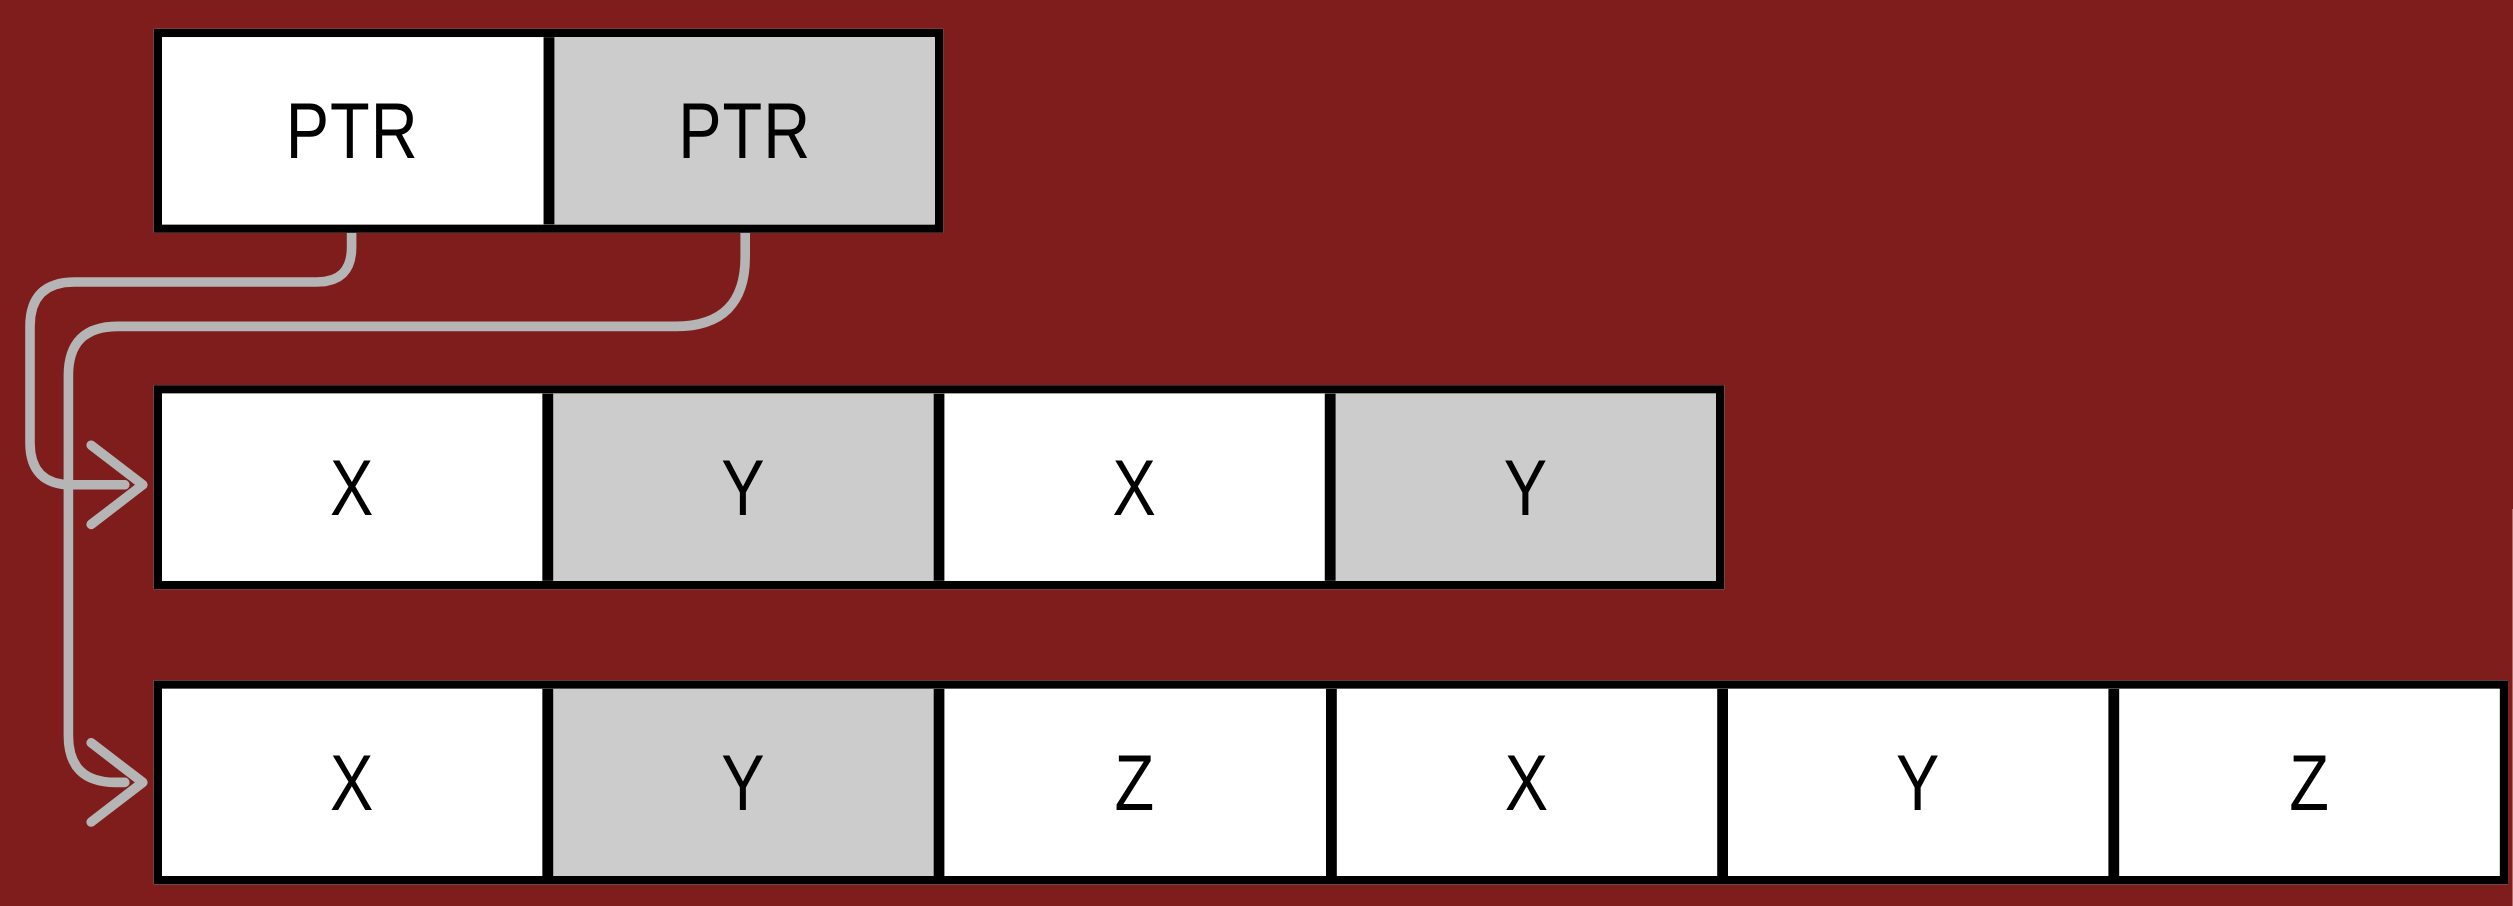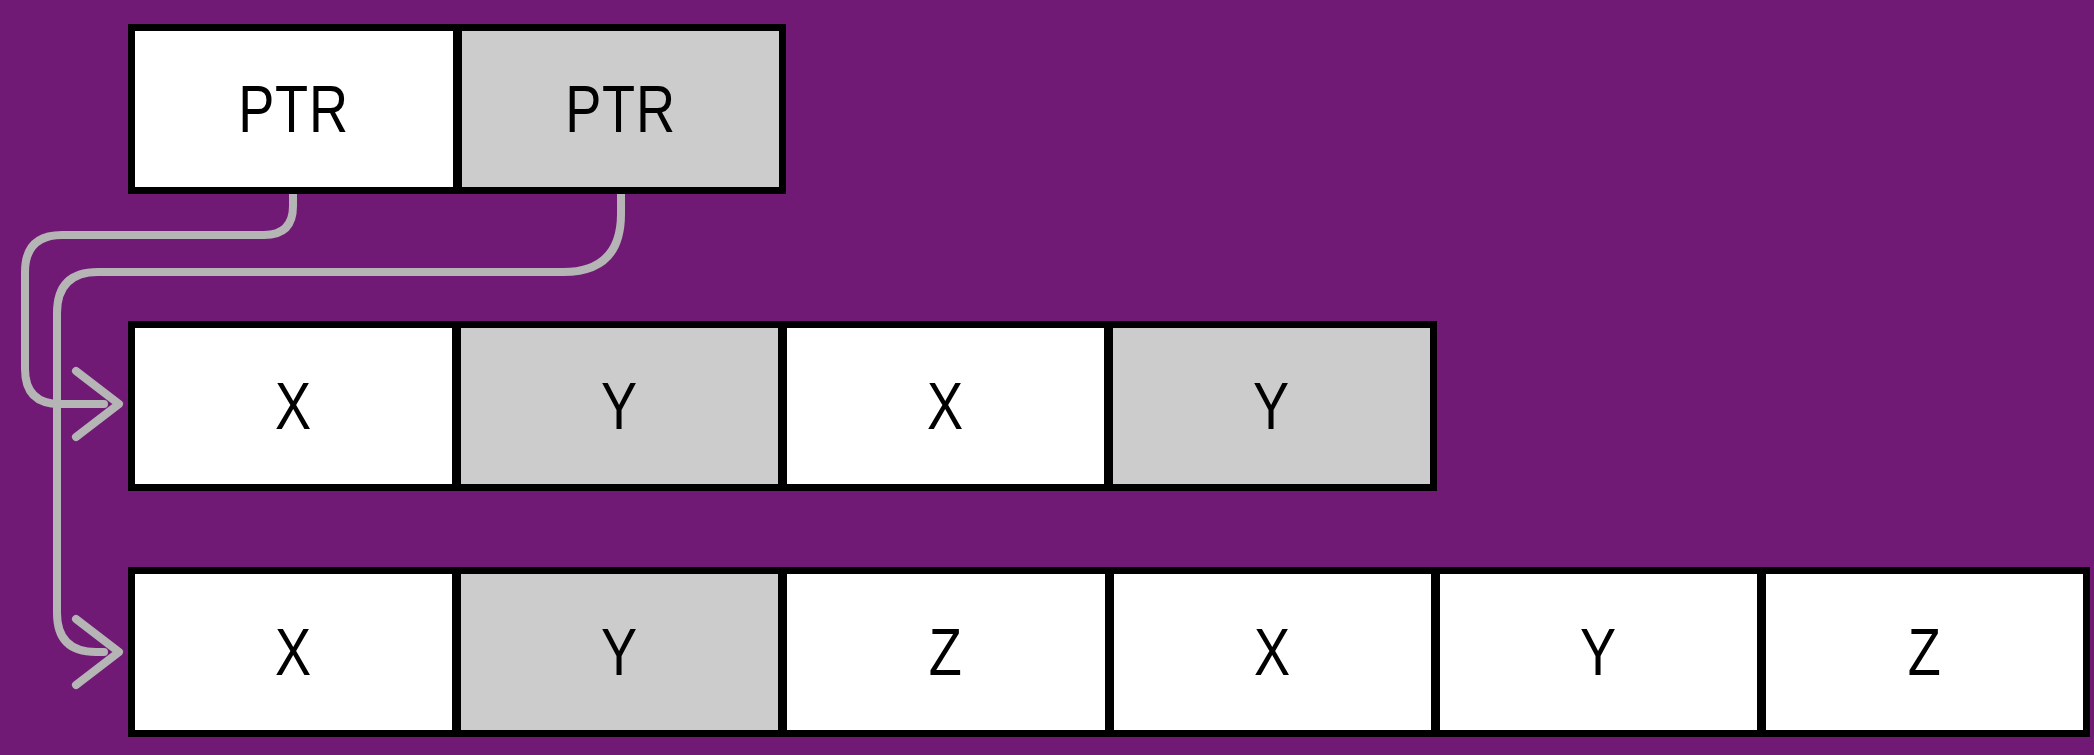--- a/index.html
+++ b/index.html
@@ -5,21 +5,21 @@
   html, body {
     margin: 0;
     padding: 0;
     background: #ffffff;
     font-family: "Liberation Sans", sans-serif;
   }
   .canvas {
     position: relative;
     width: 2094px;
     height: 755px;
-    background: #701a75;
+    background: #7f1d1d;
     overflow: hidden;
   }
   .arrow-layer {
     position: absolute;
     left: 0;
     top: 0;
     width: 2094px;
     height: 755px;
     pointer-events: none;
   }

